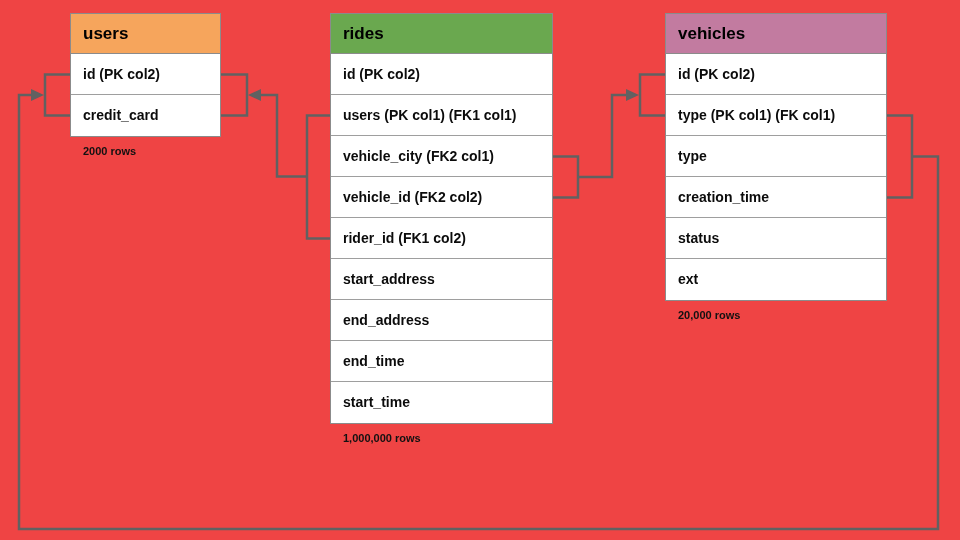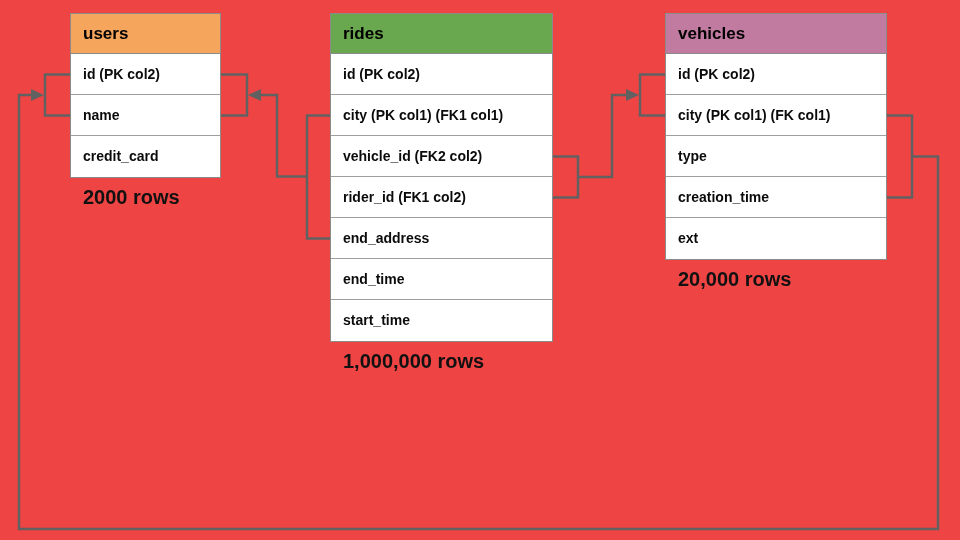--- a/index.html
+++ b/index.html
@@ -5,21 +5,21 @@
   html,body{margin:0;padding:0;background:#ffffff;}
   #canvas{position:relative;width:960px;height:540px;background:#ef4444;overflow:hidden;
           font-family:"Liberation Sans", sans-serif;color:#0b0b0b;font-weight:bold;}
   #connector-layer{position:absolute;left:0;top:0;width:960px;height:540px;pointer-events:none;}
   .er-table{position:absolute;background:#ffffff;border:1px solid #8b8b8b;box-sizing:border-box;}
   .table-header{height:40px;line-height:40px;padding-left:12px;font-size:17px;
                 border-bottom:1px solid #8b8b8b;box-sizing:border-box;color:#000;}
   .table-row{height:41px;line-height:41px;padding-left:12px;font-size:14px;background:#fff;
              border-bottom:1px solid #9e9e9e;box-sizing:border-box;white-space:nowrap;overflow:hidden;}
   .table-rows .table-row:last-child{border-bottom:none;}
-  .rows-count{position:absolute;top:100%;left:12px;margin-top:9px;font-size:20px;
+  .rows-count{position:absolute;top:100%;left:12px;margin-top:9px;font-size:11px;
               color:#111;white-space:nowrap;}
   #table-users{left:70px;top:13px;width:151px;}
   #table-rides{left:330px;top:13px;width:223px;}
   #table-vehicles{left:665px;top:13px;width:222px;}
 </style>
 </head>
 <body>
 
 <div id="canvas">
 
@@ -42,45 +42,47 @@
       <polygon points="248,95 261,89 261,101"></polygon>
       <polygon points="639,95 626,89 626,101"></polygon>
       <polygon points="44,95 31,89 31,101"></polygon>
     </g>
   </svg>
 
   <div class="er-table" id="table-users">
     <div class="table-header" style="background: rgb(246, 165, 92);">users</div>
     <div class="table-rows">
         <div class="table-row">id (PK col2)</div>
-        <div class="table-row">name</div>
         <div class="table-row">credit_card</div>
       </div>
     <div class="rows-count">2000 rows</div>
   </div>
 
   <div class="er-table" id="table-rides">
     <div class="table-header" style="background: rgb(106, 168, 79);">rides</div>
     <div class="table-rows">
         <div class="table-row">id (PK col2)</div>
-        <div class="table-row">city (PK col1) (FK1 col1)</div>
+        <div class="table-row">users (PK col1) (FK1 col1)</div>
+        <div class="table-row">vehicle_city (FK2 col1)</div>
         <div class="table-row">vehicle_id (FK2 col2)</div>
         <div class="table-row">rider_id (FK1 col2)</div>
+        <div class="table-row">start_address</div>
         <div class="table-row">end_address</div>
         <div class="table-row">end_time</div>
         <div class="table-row">start_time</div>
       </div>
     <div class="rows-count">1,000,000 rows</div>
   </div>
 
   <div class="er-table" id="table-vehicles">
     <div class="table-header" style="background: rgb(194, 123, 160);">vehicles</div>
     <div class="table-rows">
         <div class="table-row">id (PK col2)</div>
-        <div class="table-row">city (PK col1) (FK col1)</div>
+        <div class="table-row">type (PK col1) (FK col1)</div>
         <div class="table-row">type</div>
         <div class="table-row">creation_time</div>
+        <div class="table-row">status</div>
         <div class="table-row">ext</div>
       </div>
     <div class="rows-count">20,000 rows</div>
   </div>
 
 </div>
 
 </body></html>

